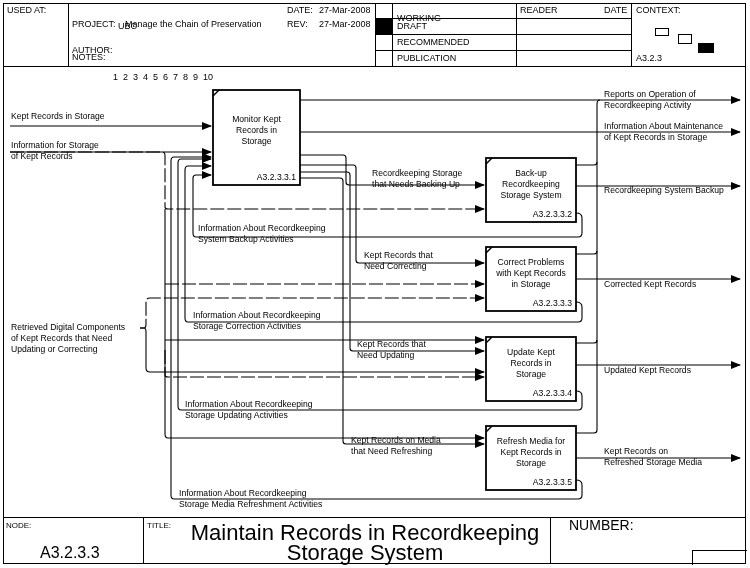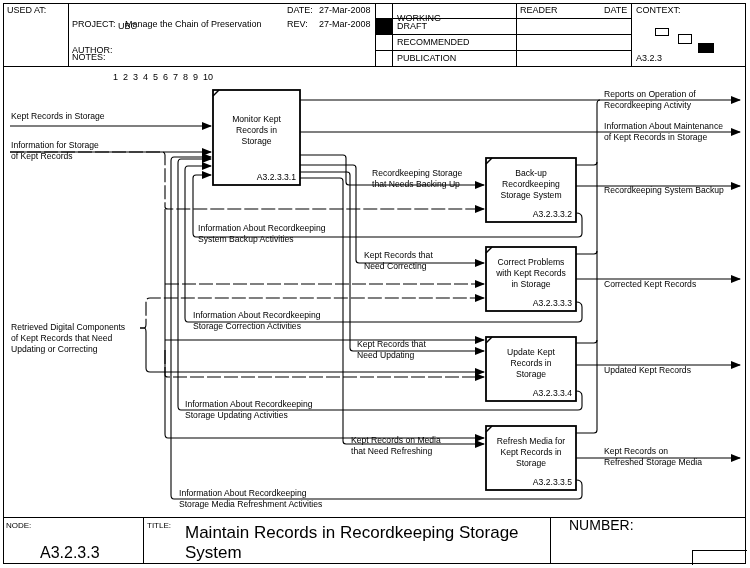--- a/index.html
+++ b/index.html
@@ -5,21 +5,21 @@
     html, body { margin: 0; padding: 0; background: #ffffff; }
     body { width: 750px; height: 568px; position: relative; overflow: hidden;
            font-family: "Liberation Sans", sans-serif; color: #000; }
     .frame { position: absolute; left: 3px; top: 3px; width: 743px; height: 561px;
              border: 1.3px solid #000; box-sizing: border-box; }
     .t { position: absolute; font-size: 9px; line-height: 11px; white-space: nowrap;
          font-family: "Liberation Sans", sans-serif; }
     .hl { position: absolute; background: #000; }
     svg { position: absolute; left: 0; top: 0; }
     svg text { font-family: "Liberation Sans", sans-serif; font-size: 8.6px; fill: #000; }
-    .node-title { font-size: 17px; line-height: 20px; text-align: left; }
+    .node-title { font-size: 22px; line-height: 20px; text-align: center; }
     .node-num { font-size: 16px; }
   </style>
 </head>
 <body>
 
 <div class="frame"></div>
 
 <div>
   <div class="hl" style="left:3px;top:66px;width:743px;height:1.3px;"></div>
   <div class="hl" style="left:68px;top:3px;width:1.3px;height:63px;"></div>

